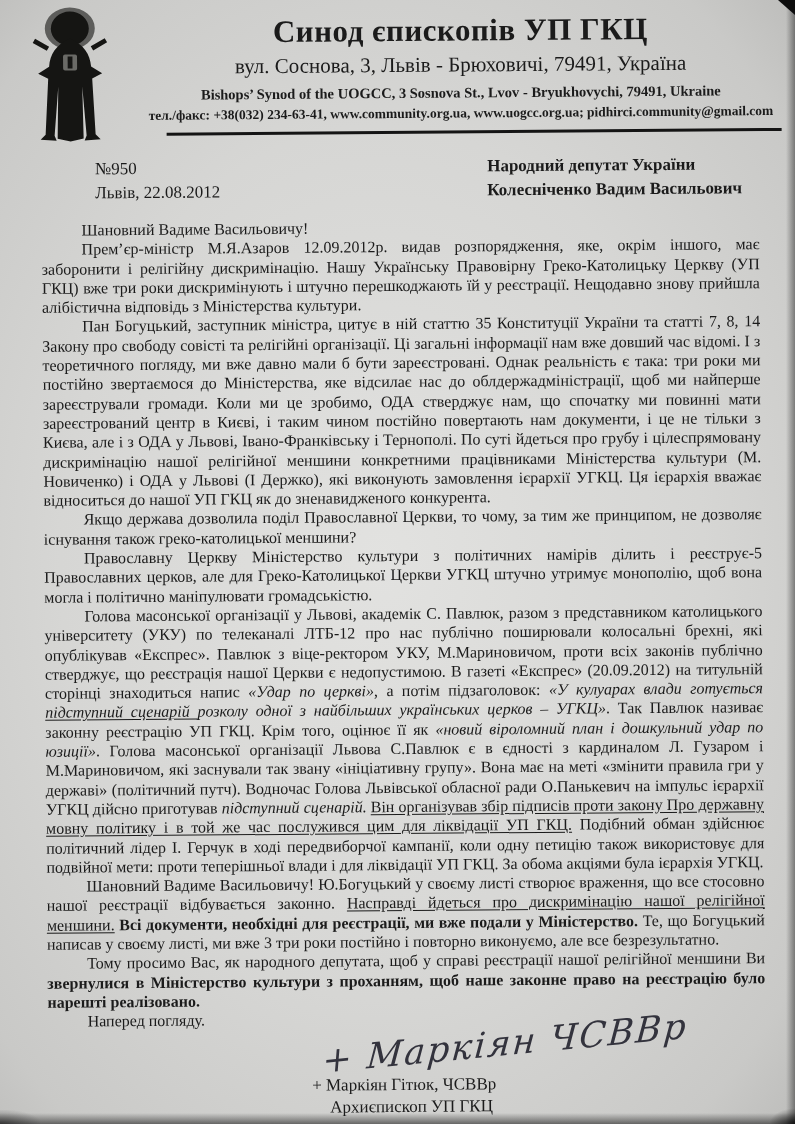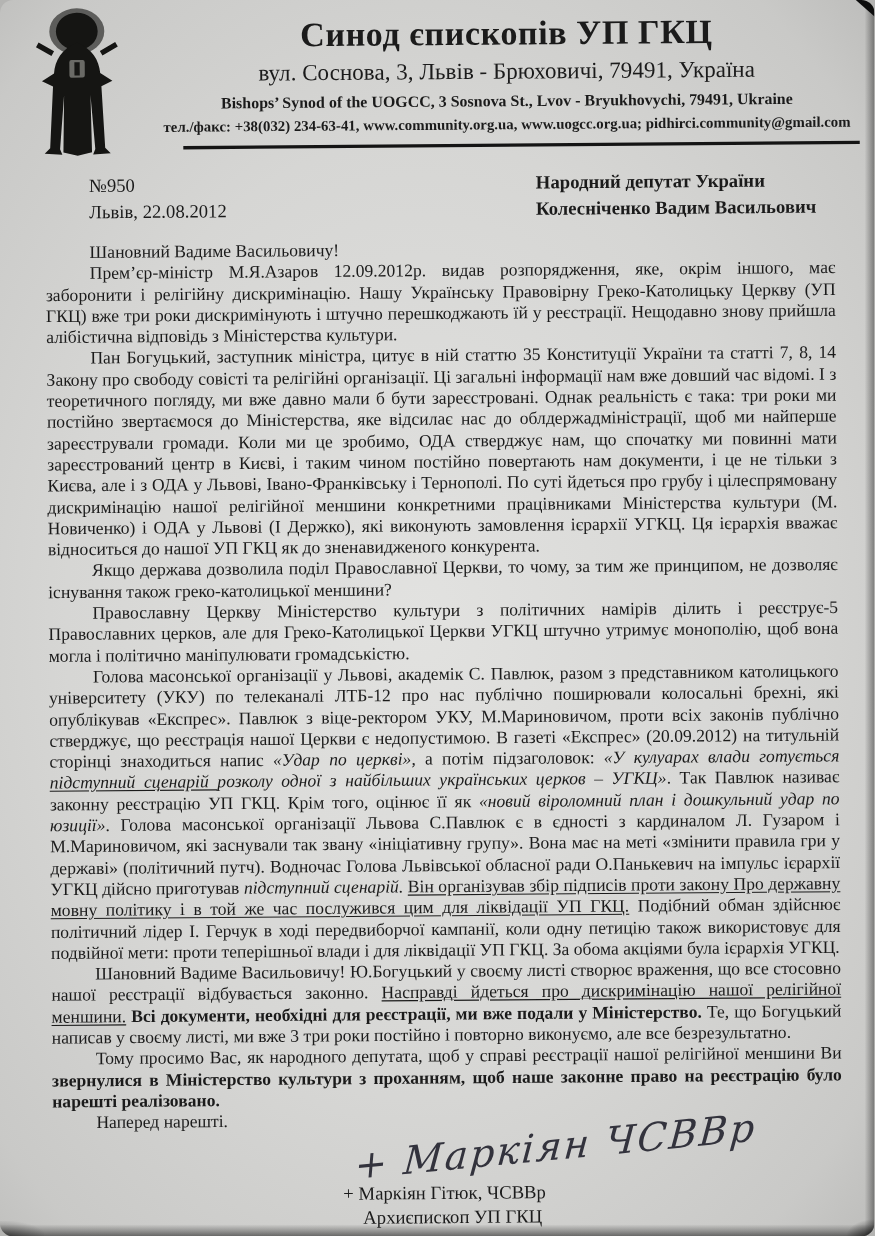--- a/index.html
+++ b/index.html
@@ -1,18 +1,18 @@
 <!DOCTYPE html>
 <html><head>
 <meta charset="utf-8">
 <style>
   html,body{margin:0;padding:0;width:795px;height:1124px;overflow:hidden;background:#b4b4b2;}
   .page{position:relative;width:795px;height:1124px;overflow:hidden;
     background:radial-gradient(ellipse at 48% 50%, #e2e2e0 0%, #d6d6d4 55%, #c9c9c7 88%, #bdbdbb 100%);
-    font-family:"Liberation Serif","DejaVu Serif",serif;color:#1b1b1b;border-radius:12px;}
+    font-family:"Liberation Serif","DejaVu Serif",serif;color:#1b1b1b;}
   .sheet{position:absolute;inset:0;transform:rotate(-0.45deg);transform-origin:50% 50%;}
   
   .edge-right{position:absolute;top:0;right:0;width:9px;height:100%;
     background:linear-gradient(to right, rgba(20,20,20,0) 0%, rgba(20,20,20,0.45) 100%);}
   .edge-bottom{position:absolute;bottom:0;left:0;width:100%;height:11px;
     background:linear-gradient(to bottom, rgba(20,20,20,0) 0%, rgba(15,15,15,0.55) 100%);}
   .corner-tr{position:absolute;top:0;right:0;width:0;height:0;
     border-top:15px solid #0d0d0d;border-left:17px solid transparent;}
   .corner-br{position:absolute;bottom:0;right:0;width:26px;height:16px;
     background:radial-gradient(ellipse at 100% 100%, rgba(0,0,0,.7), rgba(0,0,0,0) 70%);}
@@ -22,21 +22,21 @@
   .header{position:relative;padding-top:13px;}
   .emblem{position:absolute;left:18px;top:4px;width:112px;height:138px;}
   .header-text{margin-left:152px;margin-right:18px;text-align:center;}
   .title{font-size:31px;font-weight:bold;letter-spacing:0.5px;line-height:36px;}
   .addr-ua{font-size:21px;line-height:27px;margin-top:3px;}
   .addr-en{font-size:14.5px;font-weight:bold;line-height:20px;margin-top:4px;}
   .contact{font-size:13.5px;font-weight:bold;line-height:18px;margin-top:2px;}
   .rule{margin:8px 10px 0 170px;border-top:3px solid #141414;}
   
   .ref-row{display:flex;justify-content:space-between;margin:21px 50px 0 84px;}
-  .ref-left{font-size:17px;line-height:24px;}
+  .ref-left{font-size:17px;line-height:24px;margin-left:14px;}
   .ref-right{font-size:17px;font-weight:bold;line-height:24px;}
   
   .body{margin:15px 33px 0 44px;font-size:16px;line-height:19.3px;text-align:justify;}
   .salutation{text-indent:40px;margin:0;}
   .para{margin:0;text-indent:40px;}
   .seg-n{}
   .seg-i{font-style:italic;}
   .seg-b{font-weight:bold;}
   .seg-u{text-decoration:underline;text-underline-offset:2px;}
   .seg-iu{font-style:italic;text-decoration:underline;text-underline-offset:2px;}
@@ -89,21 +89,21 @@
     <div class="body">
       <p class="salutation">Шановний Вадиме Васильовичу!</p>
       <div id="letter-paragraphs">
           <p class="para"><span class="seg-n">Прем’єр-міністр М.Я.Азаров 12.09.2012р. видав розпорядження, яке, окрім іншого, має заборонити і релігійну дискримінацію. Нашу Українську Правовірну Греко-Католицьку Церкву (УП ГКЦ) вже три роки дискримінують і штучно перешкоджають їй у реєстрації. Нещодавно знову прийшла алібістична відповідь з Міністерства культури.</span></p>
           <p class="para"><span class="seg-n">Пан Богуцький, заступник міністра, цитує в ній статтю 35 Конституції України та статті 7, 8, 14 Закону про свободу совісті та релігійні організації. Ці загальні інформації нам вже довший час відомі. І з теоретичного погляду, ми вже давно мали б бути зареєстровані. Однак реальність є така: три роки ми постійно звертаємося до Міністерства, яке відсилає нас до облдержадміністрації, щоб ми найперше зареєстрували громади. Коли ми це зробимо, ОДА стверджує нам, що спочатку ми повинні мати зареєстрований центр в Києві, і таким чином постійно повертають нам документи, і це не тільки з Києва, але і з ОДА у Львові, Івано-Франківську і Тернополі. По суті йдеться про грубу і цілеспрямовану дискримінацію нашої релігійної меншини конкретними працівниками Міністерства культури (М. Новиченко) і ОДА у Львові (І Держко), які виконують замовлення ієрархії УГКЦ. Ця ієрархія вважає відноситься до нашої УП ГКЦ як до зненавидженого конкурента.</span></p>
           <p class="para"><span class="seg-n">Якщо держава дозволила поділ Православної Церкви, то чому, за тим же принципом, не дозволяє існування також греко-католицької меншини?</span></p>
           <p class="para"><span class="seg-n">Православну Церкву Міністерство культури з політичних намірів ділить і реєструє-5 Православних церков, але для Греко-Католицької Церкви УГКЦ штучно утримує монополію, щоб вона могла і політично маніпулювати громадськістю.</span></p>
           <p class="para"><span class="seg-n">Голова масонської організації у Львові, академік С. Павлюк, разом з представником католицького університету (УКУ) по телеканалі ЛТБ-12 про нас публічно поширювали колосальні брехні, які опублікував «Експрес». Павлюк з віце-ректором УКУ, М.Мариновичом, проти всіх законів публічно стверджує, що реєстрація нашої Церкви є недопустимою. В газеті «Експрес» (20.09.2012) на титульній сторінці знаходиться напис </span><span class="seg-i">«Удар по церкві»</span><span class="seg-n">, а потім підзаголовок: </span><span class="seg-i">«У кулуарах влади готується </span><span class="seg-iu">підступний сценарій </span><span class="seg-i">розколу одної з найбільших українських церков – УГКЦ»</span><span class="seg-n">. Так Павлюк називає законну реєстрацію УП ГКЦ. Крім того, оцінює її як </span><span class="seg-i">«новий віроломний план і дошкульний удар по юзиції»</span><span class="seg-n">. Голова масонської організації Львова С.Павлюк є в єдності з кардиналом Л. Гузаром і М.Мариновичом, які заснували так звану «ініціативну групу». Вона має на меті «змінити правила гри у державі» (політичний путч). Водночас Голова Львівської обласної ради О.Панькевич на імпульс ієрархії УГКЦ дійсно приготував </span><span class="seg-i">підступний сценарій. </span><span class="seg-u">Він організував збір підписів проти закону Про державну мовну політику і в той же час послужився цим для ліквідації УП ГКЦ.</span><span class="seg-n"> Подібний обман здійснює політичний лідер І. Герчук в ході передвиборчої кампанії, коли одну петицію також використовує для подвійної мети: проти теперішньої влади і для ліквідації УП ГКЦ. За обома акціями була ієрархія УГКЦ.</span></p>
           <p class="para"><span class="seg-n">Шановний Вадиме Васильовичу! Ю.Богуцький у своєму листі створює враження, що все стосовно нашої реєстрації відбувається законно. </span><span class="seg-u">Насправді йдеться про дискримінацію нашої релігійної меншини.</span><span class="seg-n"> </span><span class="seg-b">Всі документи, необхідні для реєстрації, ми вже подали у Міністерство.</span><span class="seg-n"> Те, що Богуцький написав у своєму листі, ми вже 3 три роки постійно і повторно виконуємо, але все безрезультатно.</span></p>
           <p class="para"><span class="seg-n">Тому просимо Вас, як народного депутата, щоб у справі реєстрації нашої релігійної меншини Ви </span><span class="seg-b">звернулися в Міністерство культури з проханням, щоб наше законне право на реєстрацію було нарешті реалізовано.</span></p>
-          <p class="closing"><span class="seg-n">Наперед нарешті.</span></p>
+          <p class="closing"><span class="seg-n">Наперед погляду.</span></p>
         </div>
     </div>
 
     <div class="sig">
       <div class="sig-hand">+ Маркіян ЧСВВр</div>
       <div class="sig-name">+ Маркіян Гітюк, ЧСВВр</div>
       <div class="sig-title">Архиєпископ УП ГКЦ</div>
     </div>
 
   </div>

